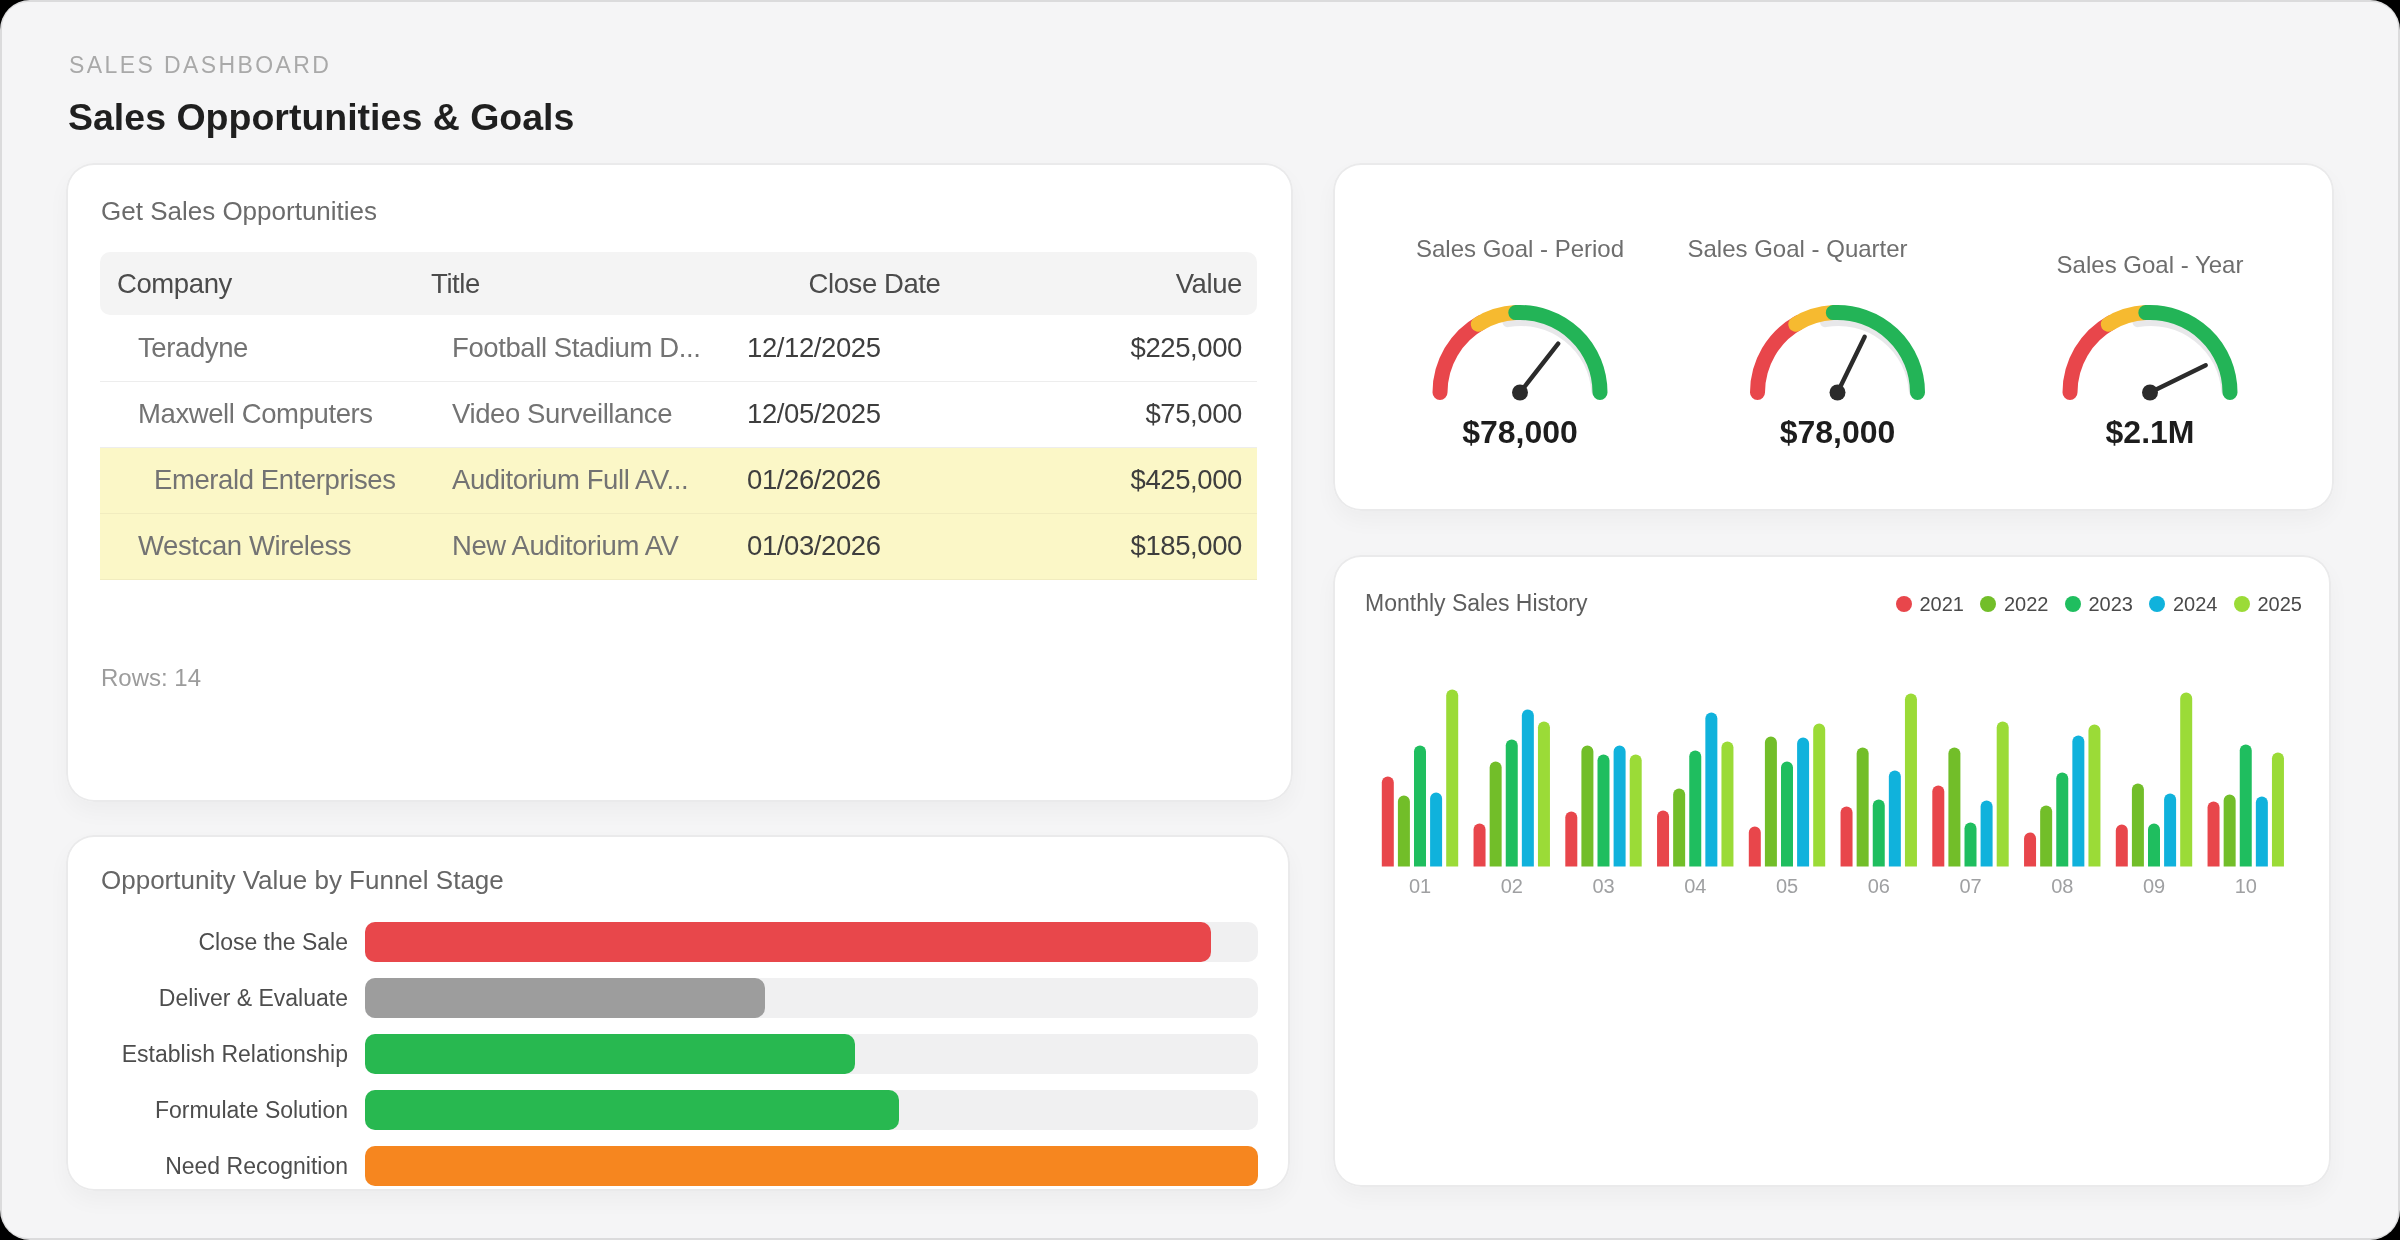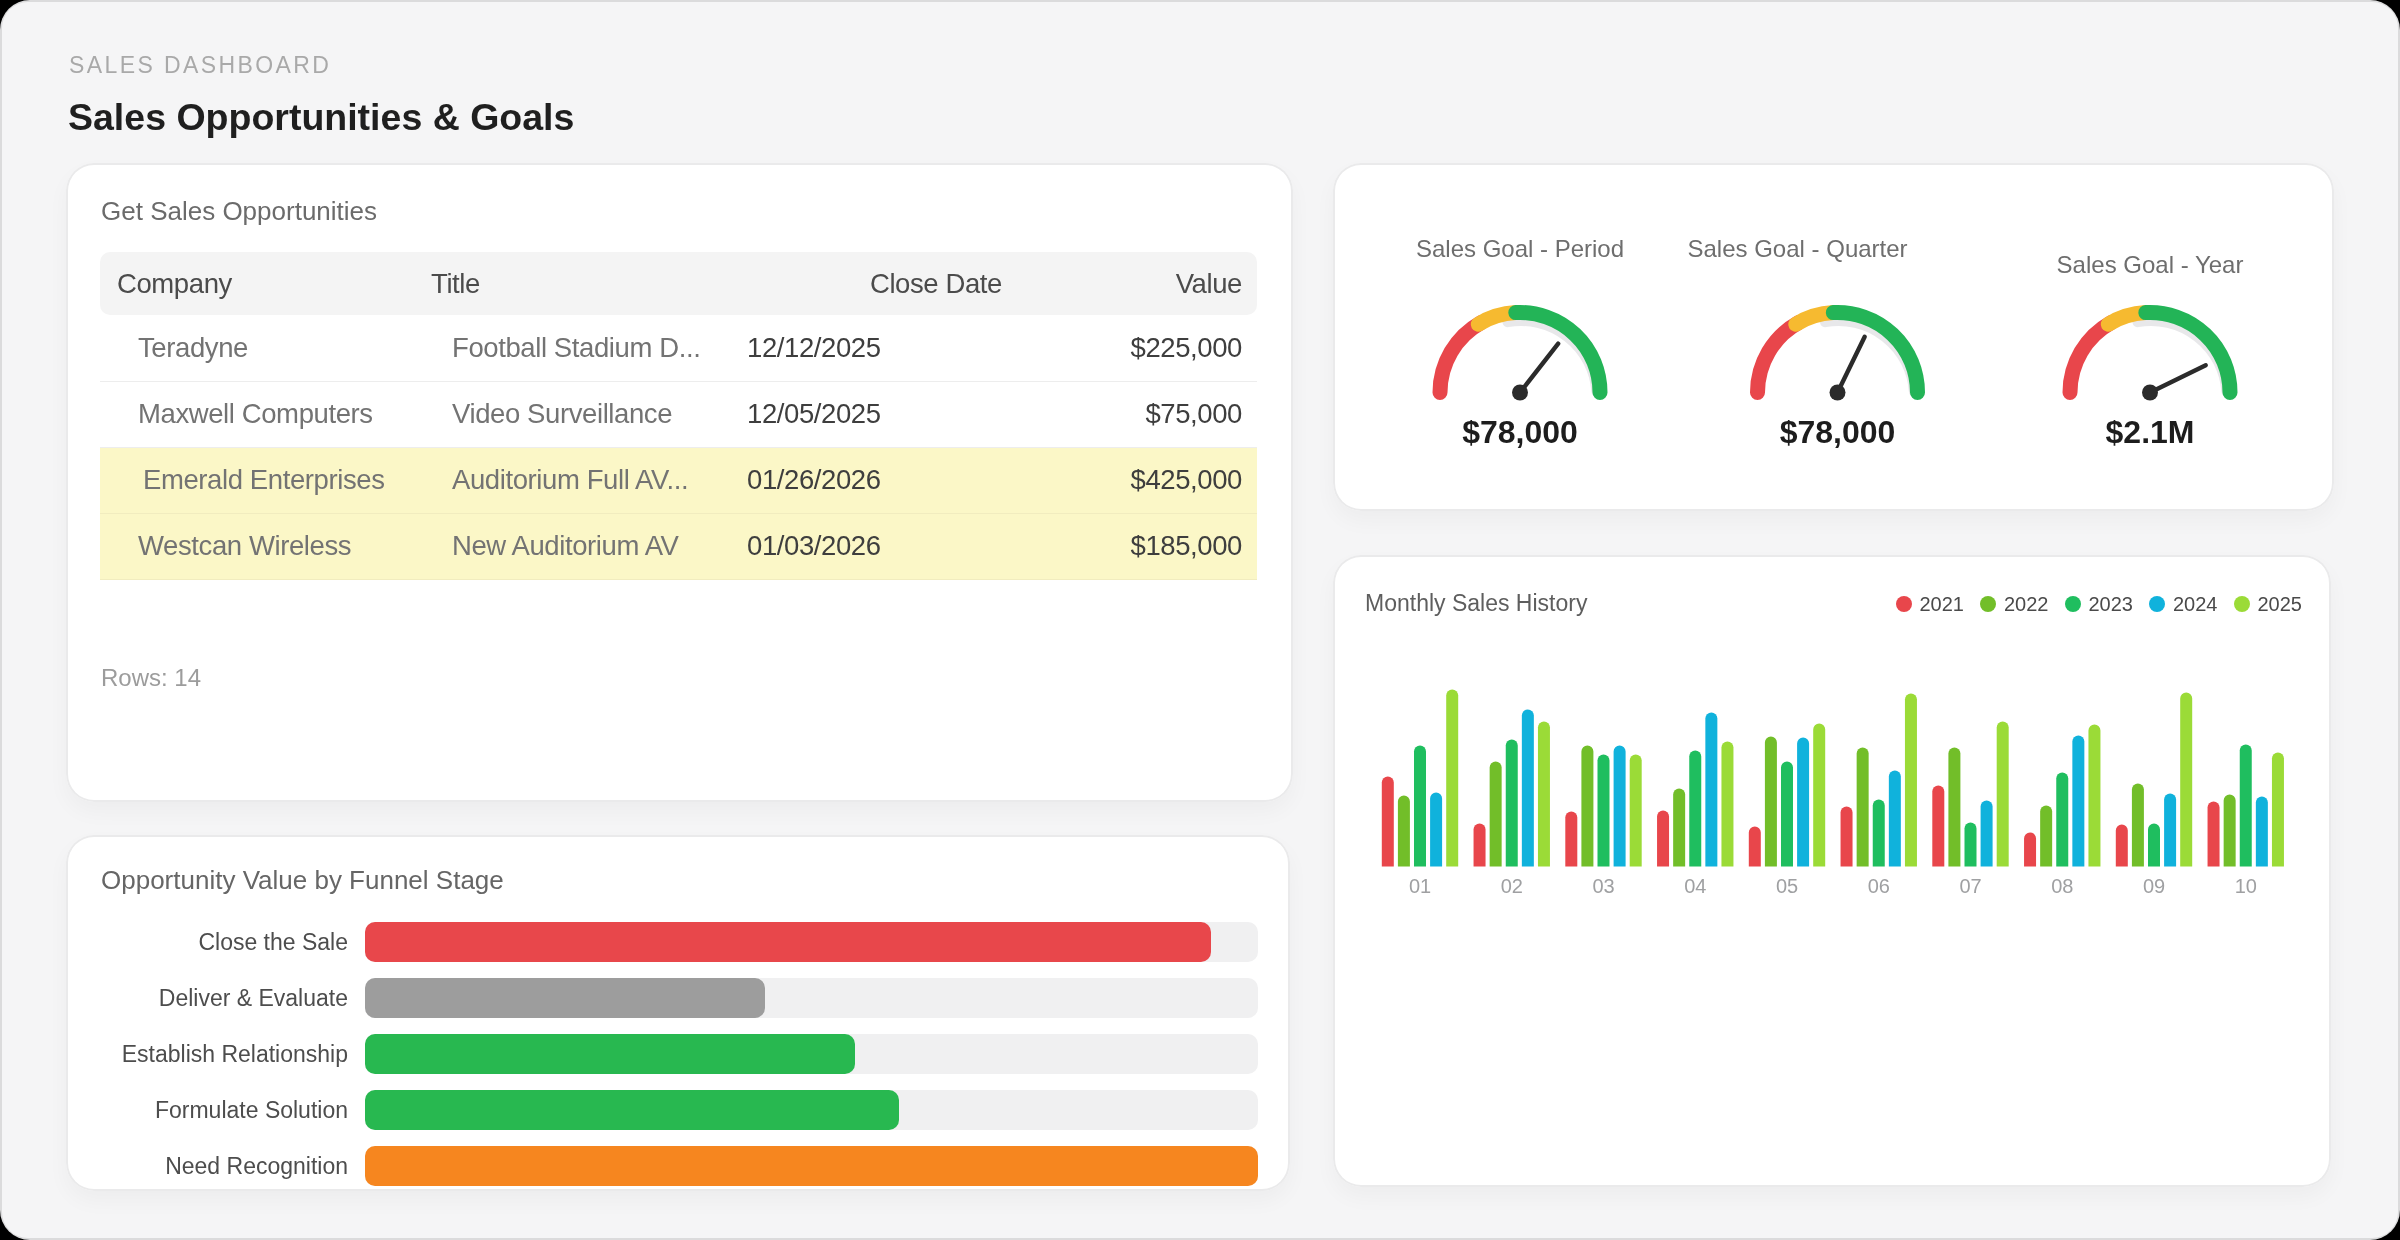--- a/index.html
+++ b/index.html
@@ -39,39 +39,39 @@
         <colgroup>
             <col style="width:331px">
             <col style="width:316px">
             <col style="width:255px">
             <col style="width:255px">
           </colgroup>
         <thead>
           <tr style="background:#F4F4F4; height:63px;">
             <th style="text-align:left; font-weight:400; color:#4B4B4B; padding-left:17px; border-radius:10px 0 0 10px;">Company</th>
             <th style="text-align:left; font-weight:400; color:#4B4B4B;">Title</th>
-            <th style="text-align:right; font-weight:400; color:#4B4B4B;">Close Date</th>
+            <th style="text-align:center; font-weight:400; color:#4B4B4B;">Close Date</th>
             <th style="text-align:right; font-weight:400; color:#4B4B4B; padding-right:15px; border-radius:0 10px 10px 0;">Value</th>
           </tr>
         </thead>
         <tbody>
           <tr style="height:66px; border-bottom:1px solid #EDEDED;">
             <td style="padding-left:17px;"><span class="lnk">Teradyne</span></td>
             <td><span class="lnk">Football Stadium D...</span></td>
             <td>12/12/2025</td>
             <td style="text-align:right; padding-right:15px;">$225,000</td>
           </tr>
           <tr style="height:66px; border-bottom:1px solid #EDEDED;">
             <td style="padding-left:17px;"><span class="lnk">Maxwell Computers</span></td>
             <td><span class="lnk">Video Surveillance</span></td>
             <td>12/05/2025</td>
             <td style="text-align:right; padding-right:15px;">$75,000</td>
           </tr>
           <tr style="height:66px; background:#FBF7C7; border-bottom:1px solid #F1ECBF;">
-            <td style="padding-left:22px;"><span class="lnk">Emerald Enterprises</span></td>
+            <td style="padding-left:33px;"><span class="lnk">Emerald Enterprises</span></td>
             <td><span class="lnk">Auditorium Full AV...</span></td>
             <td>01/26/2026</td>
             <td style="text-align:right; padding-right:15px;">$425,000</td>
           </tr>
           <tr style="height:66px; background:#FBF7C7; border-bottom:1px solid #F1ECBF;">
             <td style="padding-left:17px;"><span class="lnk">Westcan Wireless</span></td>
             <td><span class="lnk">New Auditorium AV</span></td>
             <td>01/03/2026</td>
             <td style="text-align:right; padding-right:15px;">$185,000</td>
           </tr>

